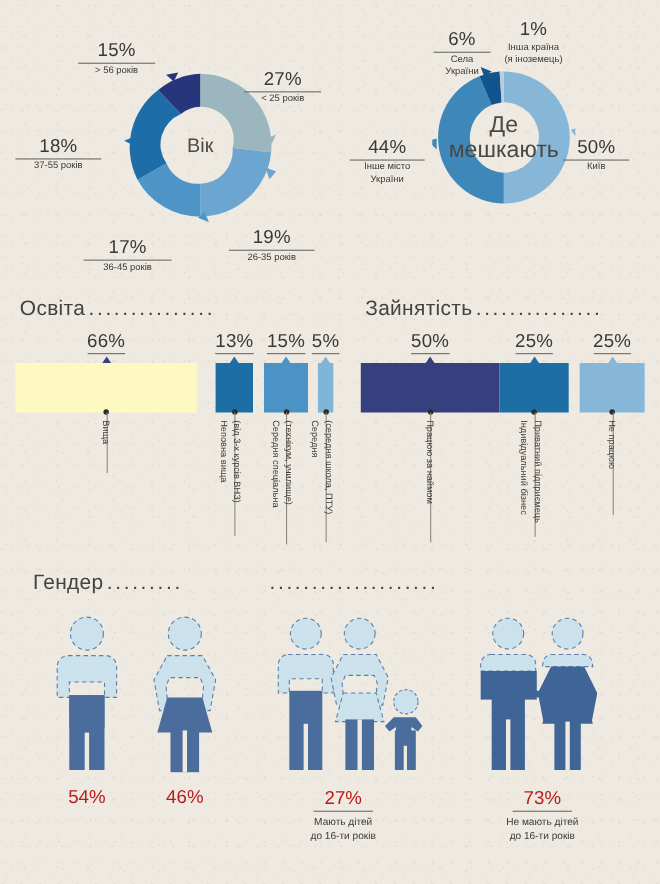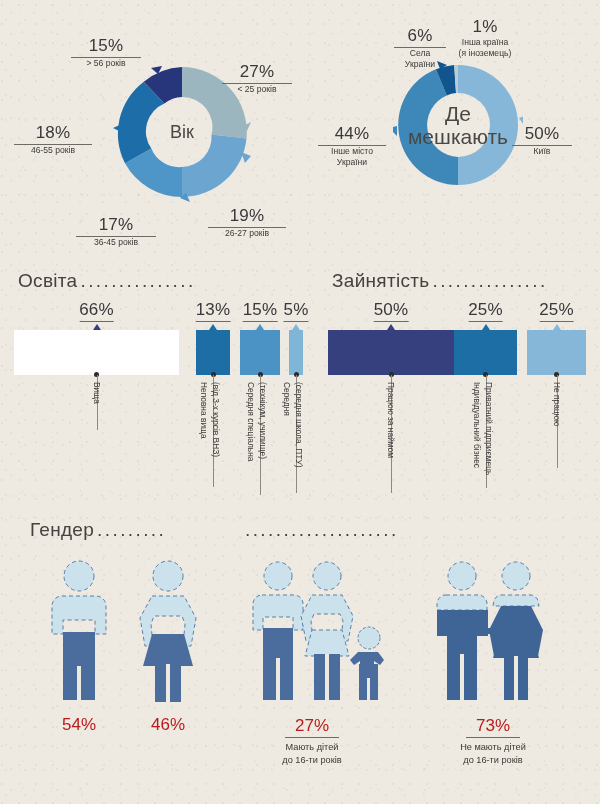--- a/index.html
+++ b/index.html
@@ -83,29 +83,29 @@
   </svg>
   <div class="ctr">Вік</div>
 </div>
 
 <div class="lbl" style="left:222px;top:62px;width:70px;">
   <div class="pct u">27%</div>
   <div class="sub">&lt; 25 років</div>
 </div>
 <div class="lbl" style="left:208px;top:206px;width:78px;">
   <div class="pct u">19%</div>
-  <div class="sub">26-27 років</div>
+  <div class="sub">26-35 років</div>
 </div>
 <div class="lbl" style="left:76px;top:215px;width:80px;">
   <div class="pct u">17%</div>
   <div class="sub">36-45 років</div>
 </div>
 <div class="lbl" style="left:14px;top:123px;width:78px;">
   <div class="pct u">18%</div>
-  <div class="sub">46-55 років</div>
+  <div class="sub">37-55 років</div>
 </div>
 <div class="lbl" style="left:71px;top:36px;width:70px;">
   <div class="pct u">15%</div>
   <div class="sub">&gt; 56 років</div>
 </div>
 
 <div class="donut" style="left:393px;top:60px;width:130px;height:130px;">
   <svg viewBox="0 0 130 130" width="130" height="130">
 
     <path d="M65 5 A60 60 0 0 1 65 125 L65 97 A32 32 0 0 0 65 33 Z" fill="#86b7d8"></path>
@@ -143,21 +143,21 @@
   <div class="sub" style="white-space:pre;">Інша країна
 (я іноземець)</div>
 </div>
 
 <div class="sect" style="left:18px;top:270px;">
   <span class="t">Освіта</span>
   <span class="dots">...............</span>
 </div>
 
 <div style="position:absolute;left:0;top:330px;height:45px;width:600px;">
-  <div class="bar" style="left:14px;width:165px;background:#ffffff;">
+  <div class="bar" style="left:14px;width:165px;background:#fef9c3;">
     <div class="cap pct u">66%</div>
     <div class="tick" style="border-bottom:6px solid #36407f;"></div>
     <div class="dot"></div>
     <div class="stem" style="height:55px;"></div>
     <div class="vlab">
       <span>Вища</span>
     </div>
   </div>
 
   <div class="bar" style="left:196px;width:34px;background:#1e6ea6;">

